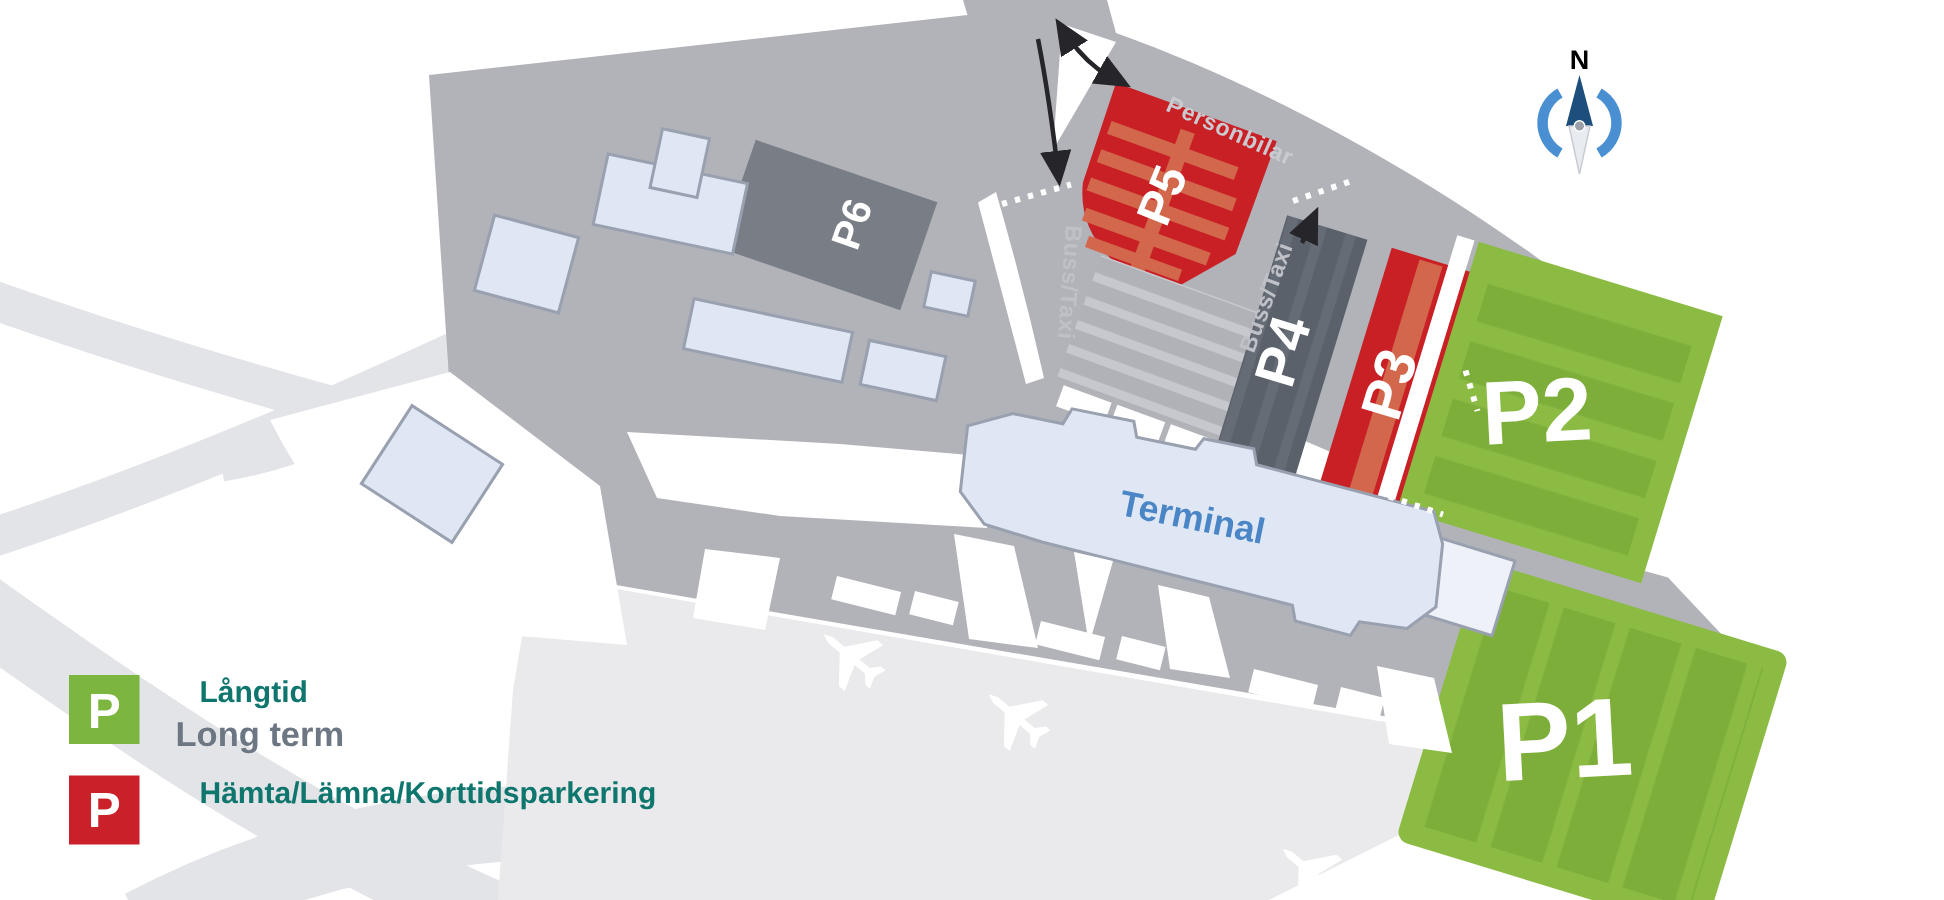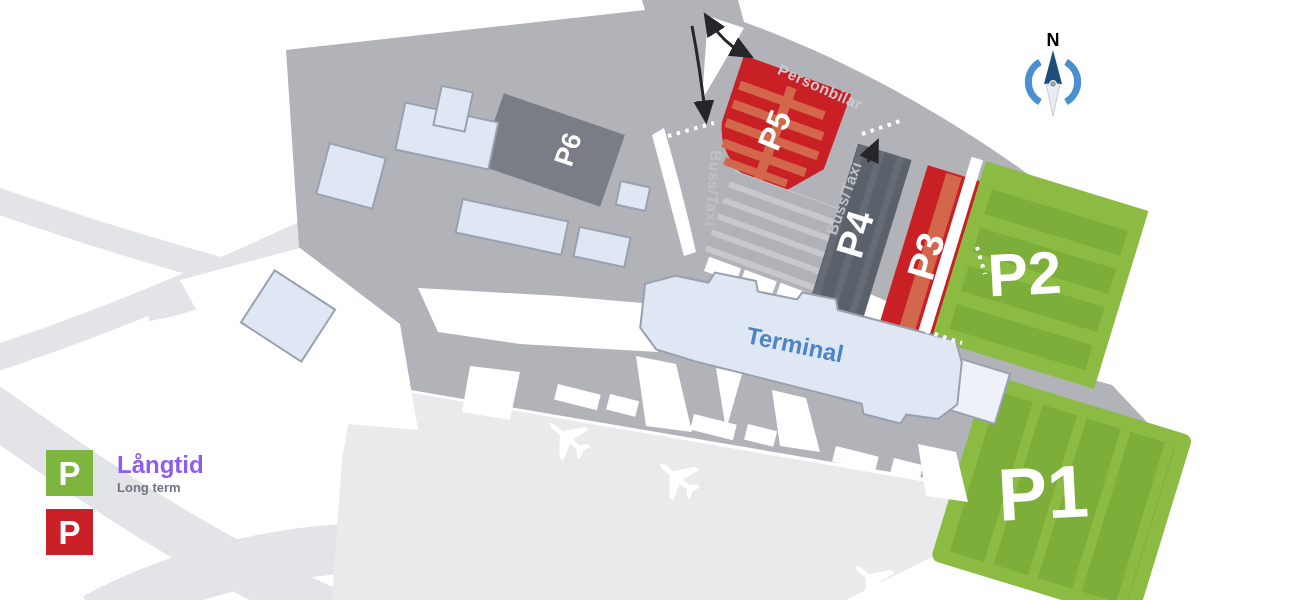--- a/index.html
+++ b/index.html
@@ -6,22 +6,22 @@
   .stage{position:relative;width:1296px;height:600px;overflow:hidden;background:#fff;
          font-family:"Liberation Sans","DejaVu Sans",sans-serif;}
   .stage svg{position:absolute;left:0;top:0;}
   svg text{font-family:"Liberation Sans","DejaVu Sans",sans-serif;}
   .area-label{font-weight:bold;fill:#ffffff;}
   .road-label{font-weight:bold;letter-spacing:.5px;}
   .legend{position:absolute;left:46px;top:450px;display:flex;flex-direction:column;gap:13px;}
   .legend-row{display:flex;align-items:flex-start;gap:24px;}
   .legend-swatch{width:47px;height:46px;display:flex;align-items:center;justify-content:center;
                  color:#fff;font-size:33px;font-weight:bold;line-height:1;}
-  .legend-title{font-size:24px;font-weight:bold;color:#8b5cf6;line-height:1.25;}
-  .legend-sub{font-size:13px;font-weight:bold;color:#6d7683;line-height:1.25;}
+  .legend-title{font-size:20px;font-weight:bold;color:#0f766e;line-height:1.25;margin-left:16px;}
+  .legend-sub{font-size:23px;font-weight:bold;color:#6d7683;line-height:1.25;}
 </style>
 </head>
 <body>
 
 <div class="stage">
 <svg width="1296" height="600" viewBox="0 0 1296 600">
   <defs>
     <marker id="ah" markerWidth="9" markerHeight="9" refX="6.5" refY="3.5" orient="auto-start-reverse">
       <path d="M0,0 L8,3.5 L0,7 Z" fill="#26262a"></path>
     </marker>
@@ -207,16 +207,17 @@
     <div class="legend-text">
       <div class="legend-title">Långtid</div>
       <div class="legend-sub">Long term</div>
     </div>
   </div>
   <div class="legend-row">
     <div class="legend-swatch" style="background: rgb(201, 32, 42);">
       <span>P</span>
     </div>
     <div class="legend-text">
+      <div class="legend-title">Hämta/Lämna/Korttidsparkering</div>
     </div>
   </div>
 </div>
 </div>
 
 </body></html>

